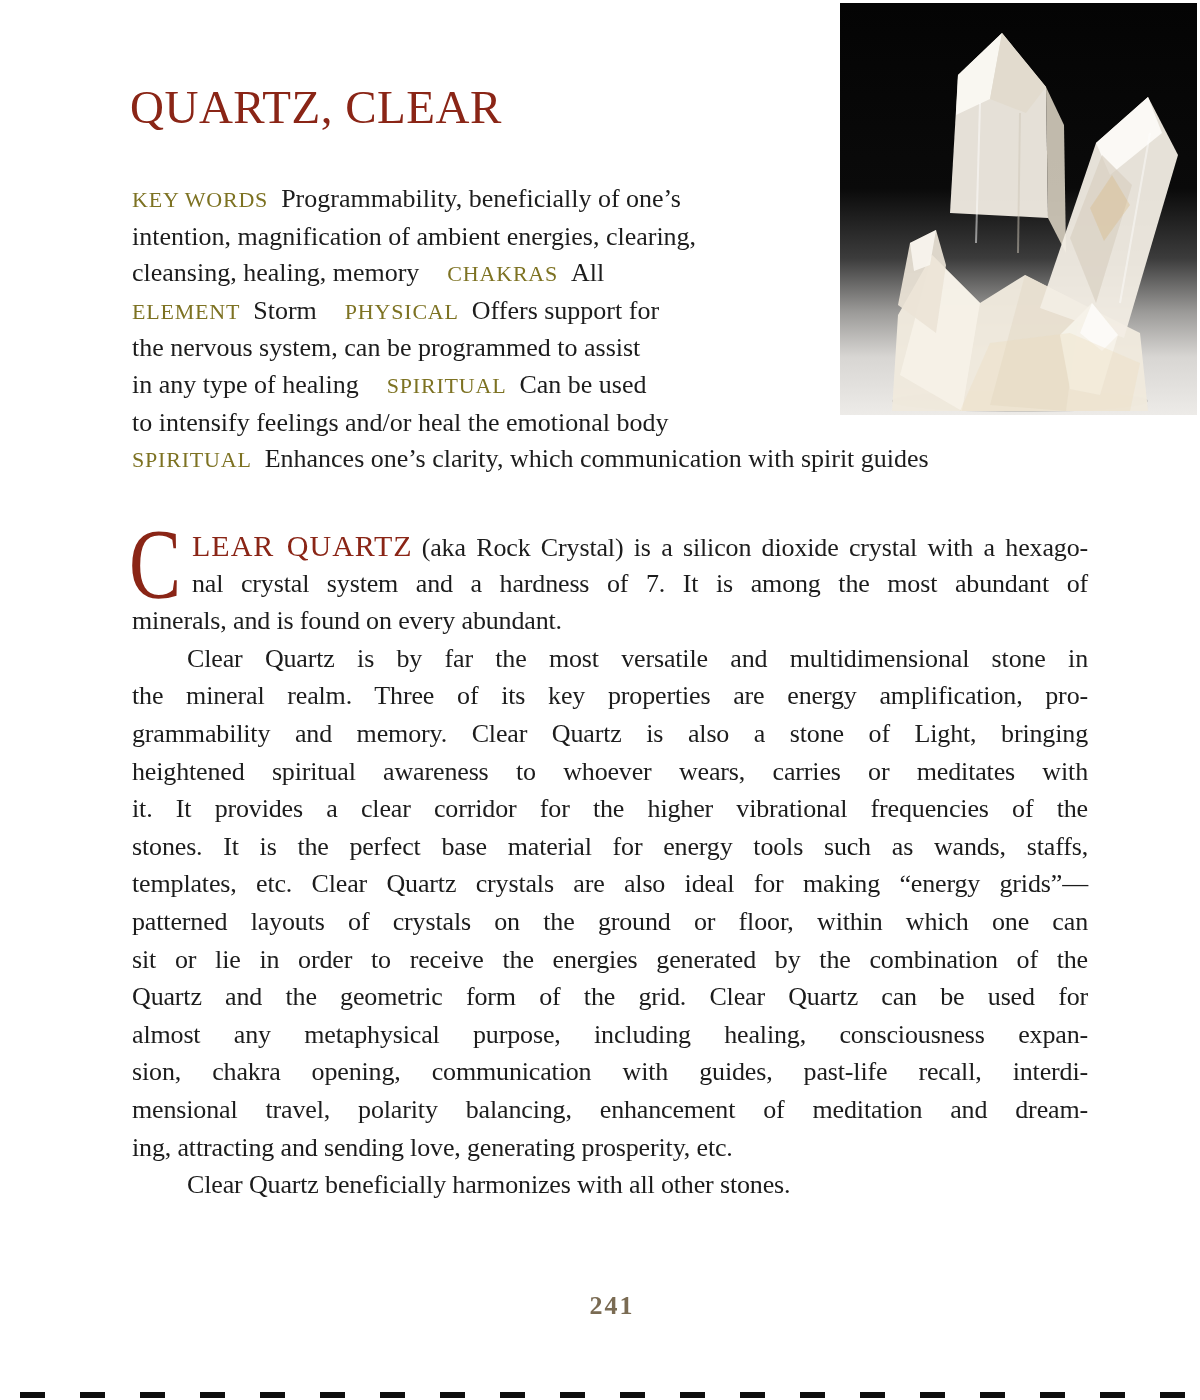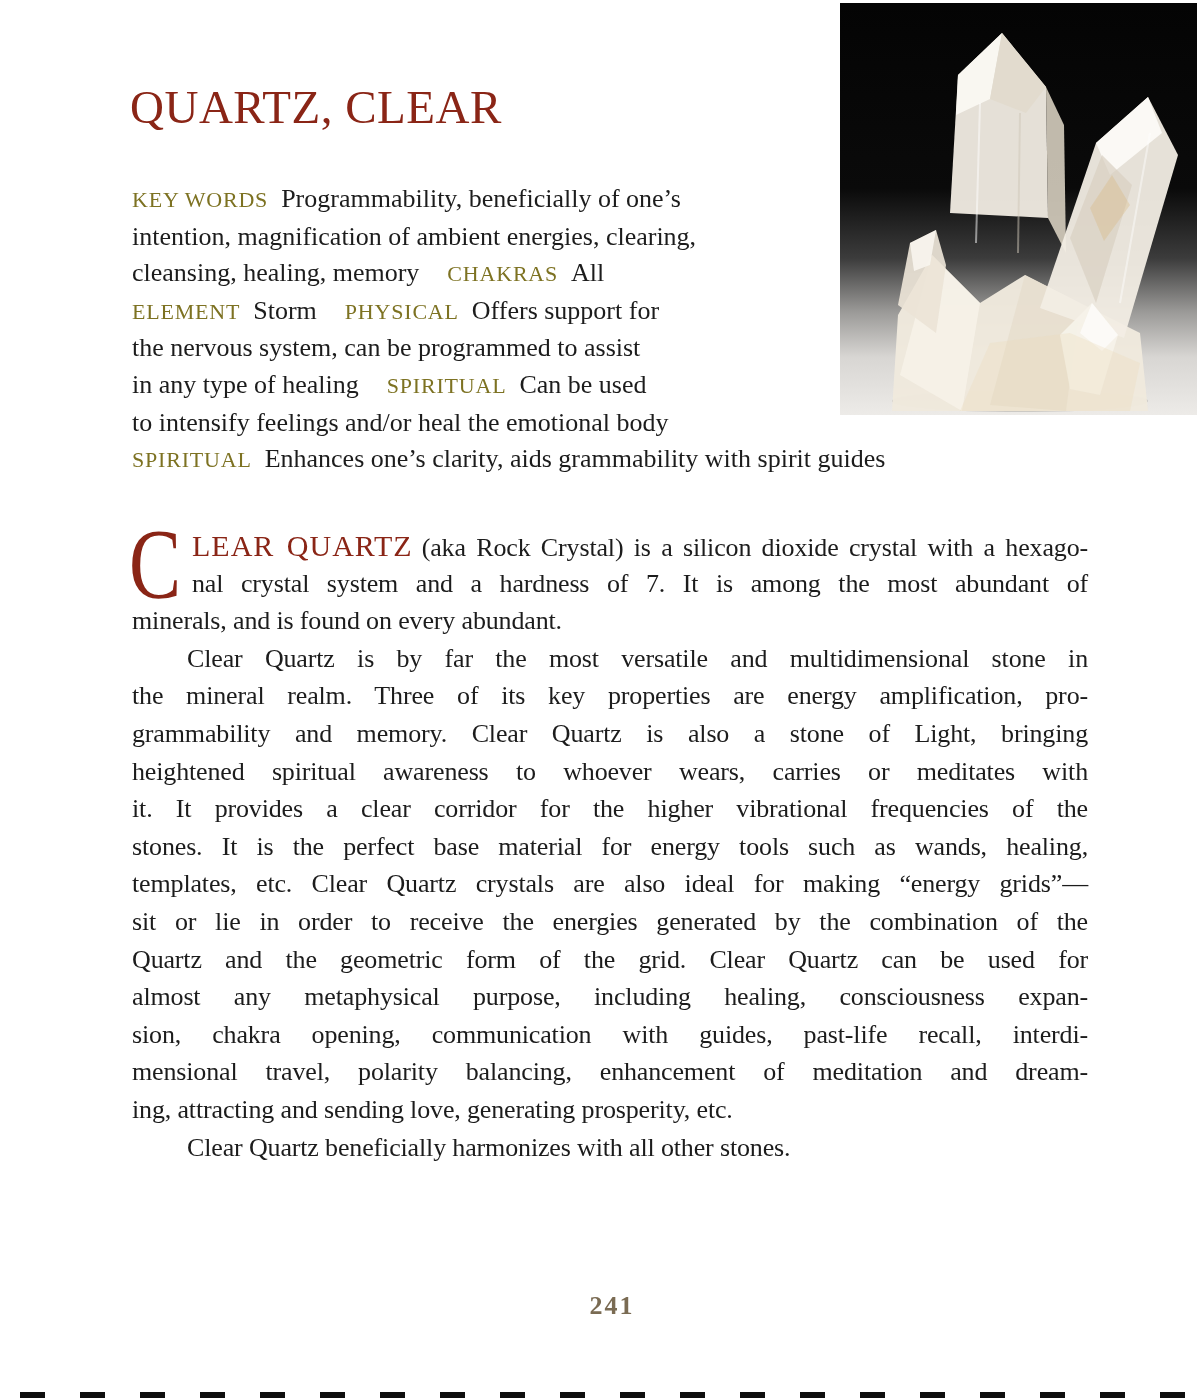--- a/index.html
+++ b/index.html
@@ -111,40 +111,41 @@
     <div class="kw-line">
       <span>the nervous system, can be programmed to assist</span>
     </div>
     <div class="kw-line">
       <span>in any type of healing</span><span class="kw-label mid">SPIRITUAL</span><span>Can be used</span>
     </div>
     <div class="kw-line">
       <span>to intensify feelings and/or heal the emotional body</span>
     </div>
     <div class="kw-line">
-      <span class="kw-label">SPIRITUAL</span><span>Enhances one’s clarity, aids grammability with spirit guides</span>
+      <span class="kw-label">SPIRITUAL</span><span>Enhances one’s clarity, which communication with spirit guides</span>
     </div>
   </div>
 
   <div class="dropcap">C</div>
 
   <div class="body-block">
     <div class="bl dc">
       <span class="lead-sc">LEAR QUARTZ</span><span>(aka Rock Crystal) is a silicon dioxide crystal with a hexago-</span>
     </div>
     <div class="bl dc">nal crystal system and a hardness of 7. It is among the most abundant of</div>
     <div class="bl last">minerals, and is found on every abundant.</div>
 
     <div class="bl ind">Clear Quartz is by far the most versatile and multidimensional stone in</div>
     <div class="bl">the mineral realm. Three of its key properties are energy amplification, pro-</div>
     <div class="bl">grammability and memory. Clear Quartz is also a stone of Light, bringing</div>
     <div class="bl">heightened spiritual awareness to whoever wears, carries or meditates with</div>
     <div class="bl">it. It provides a clear corridor for the higher vibrational frequencies of the</div>
-    <div class="bl">stones. It is the perfect base material for energy tools such as wands, healing,</div>
+    <div class="bl">stones. It is the perfect base material for energy tools such as wands, staffs,</div>
     <div class="bl">templates, etc. Clear Quartz crystals are also ideal for making “energy grids”—</div>
+    <div class="bl">patterned layouts of crystals on the ground or floor, within which one can</div>
     <div class="bl">sit or lie in order to receive the energies generated by the combination of the</div>
     <div class="bl">Quartz and the geometric form of the grid. Clear Quartz can be used for</div>
     <div class="bl">almost any metaphysical purpose, including healing, consciousness expan-</div>
     <div class="bl">sion, chakra opening, communication with guides, past-life recall, interdi-</div>
     <div class="bl">mensional travel, polarity balancing, enhancement of meditation and dream-</div>
     <div class="bl last">ing, attracting and sending love, generating prosperity, etc.</div>
 
     <div class="bl last ind">Clear Quartz beneficially harmonizes with all other stones.</div>
   </div>
 

